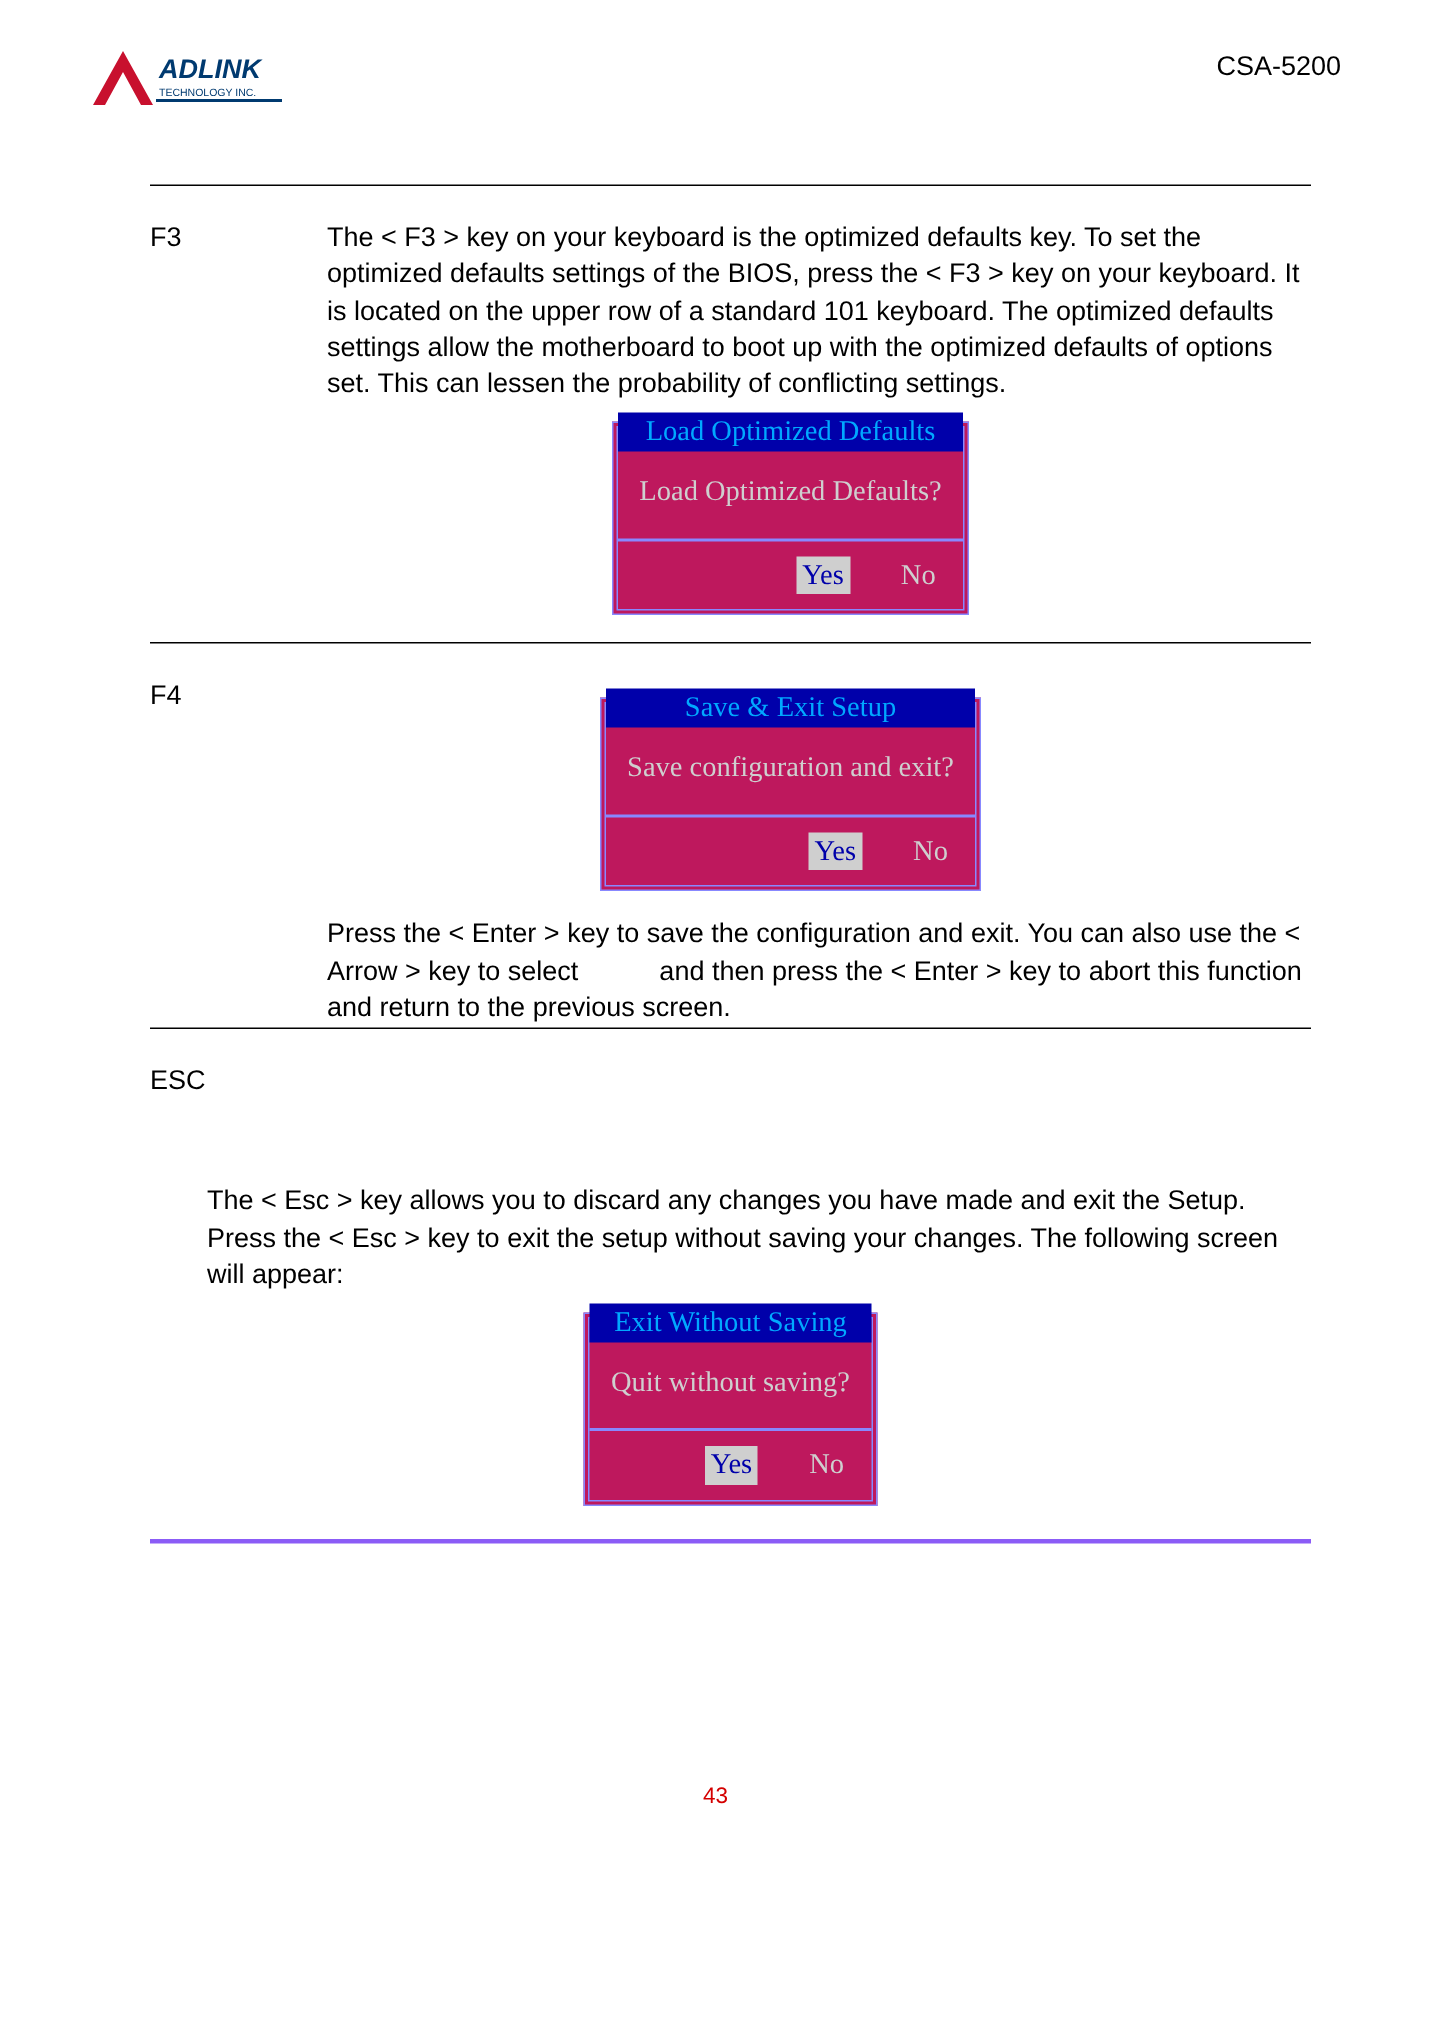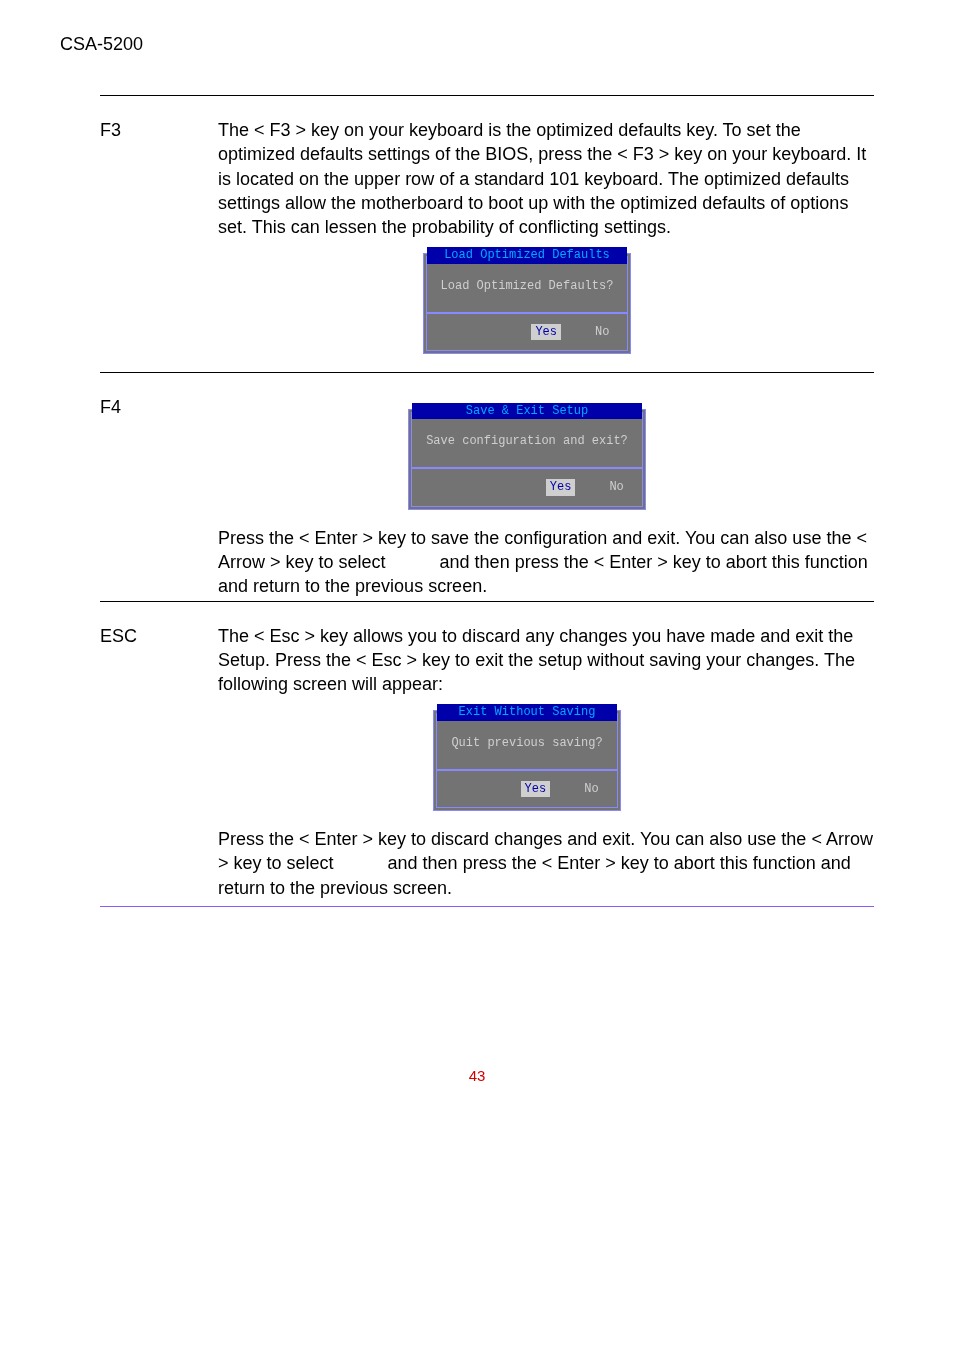--- a/index.html
+++ b/index.html
@@ -33,45 +33,45 @@
     margin-left: 40px;
     margin-right: 20px;
   }
   .row {
     display: flex;
     border-top: 1px solid #000;
     padding-top: 22px;
     margin-top: 2px;
   }
   .row:first-of-type { border-top: 1px solid #000; }
-  .row:last-of-type { border-bottom: 1px solid #8b5cf6; padding-bottom: 6px; }
+  .row:last-of-type { border-bottom: 3px solid #8b5cf6; padding-bottom: 6px; flex-direction: column; }
   .key-col {
     width: 80px;
     flex: 0 0 80px;
     font-size: 18px;
     line-height: 1.35;
   }
   .body-col {
     flex: 1;
     font-size: 18px;
     line-height: 1.35;
   }
   .body-col .indent {
     padding-left: 38px;
   }
   .dialog-wrap {
     display: flex;
     justify-content: center;
     margin: 14px 0 16px 0;
   }
   .bios-dialog {
-    background: #737373;
+    background: #be185d;
     border: 4px double #8888ff;
-    font-family: Liberation Mono, monospace;
-    font-size: 12px;
+    font-family: Liberation Serif, serif;
+    font-size: 19px;
     color: #cfcfcf;
     padding: 0;
     position: relative;
   }
   .bios-dialog .title {
     color: #00a8ff;
     background: #0000aa;
     text-align: center;
     margin-top: -10px;
     position: relative;
@@ -110,20 +110,28 @@
     color: #d40000;
     font-size: 15px;
   }
 </style>
 </head>
 <body>
 
 <div class="page">
 
   <div class="header">
+    <div>
+      <svg class="logo" viewBox="0 0 130 48">
+        <polygon points="2,40 22,4 42,40 34,40 22,18 10,40" fill="#c8102e"></polygon>
+        <text x="46" y="22" font-family="Arial" font-size="18" font-weight="bold" font-style="italic" fill="#003a70">ADLINK</text>
+        <text x="46" y="34" font-family="Arial" font-size="7" fill="#003a70">TECHNOLOGY INC.</text>
+        <rect x="44" y="36" width="84" height="2" fill="#003a70"></rect>
+      </svg>
+    </div>
     <div class="doc-id">CSA-5200</div>
   </div>
 
   <div class="content">
 
     <div class="row">
       <div class="key-col">F3</div>
       <div class="body-col">
         <div class="indent">The &lt; F3 &gt; key on your keyboard is the optimized defaults key. To set the optimized defaults settings of the BIOS, press the &lt; F3 &gt; key on your keyboard. It is located on the upper row of a standard 101 keyboard. The optimized defaults settings allow the motherboard to boot up with the optimized defaults of options set. This can lessen the probability of conflicting settings.</div>
 
@@ -163,31 +171,28 @@
     </div>
 
     <div class="row">
       <div class="key-col">ESC</div>
       <div class="body-col">
         <div class="indent">The &lt; Esc &gt; key allows you to discard any changes you have made and exit the Setup. Press the &lt; Esc &gt; key to exit the setup without saving your changes. The following screen will appear:</div>
 
         <div class="dialog-wrap">
           <div class="bios-dialog">
             <div class="title"><span>Exit Without Saving</span></div>
-            <div class="body">Quit previous saving?</div>
+            <div class="body">Quit without saving?</div>
             <div class="buttons">
               <span class="btn-yes">Yes</span>
               <span class="btn-no">No</span>
             </div>
           </div>
         </div>
 
-        <div class="indent">
-          <span>Press the &lt; Enter &gt; key to discard changes and exit. You can also use the &lt; Arrow &gt; key to select </span><span class="redgap"></span><span> and then press the &lt; Enter &gt; key to abort this function and return to the previous screen.</span>
-        </div>
       </div>
     </div>
 
   </div>
 
   <div class="page-num">43</div>
 
 </div>
 
 </body></html>

